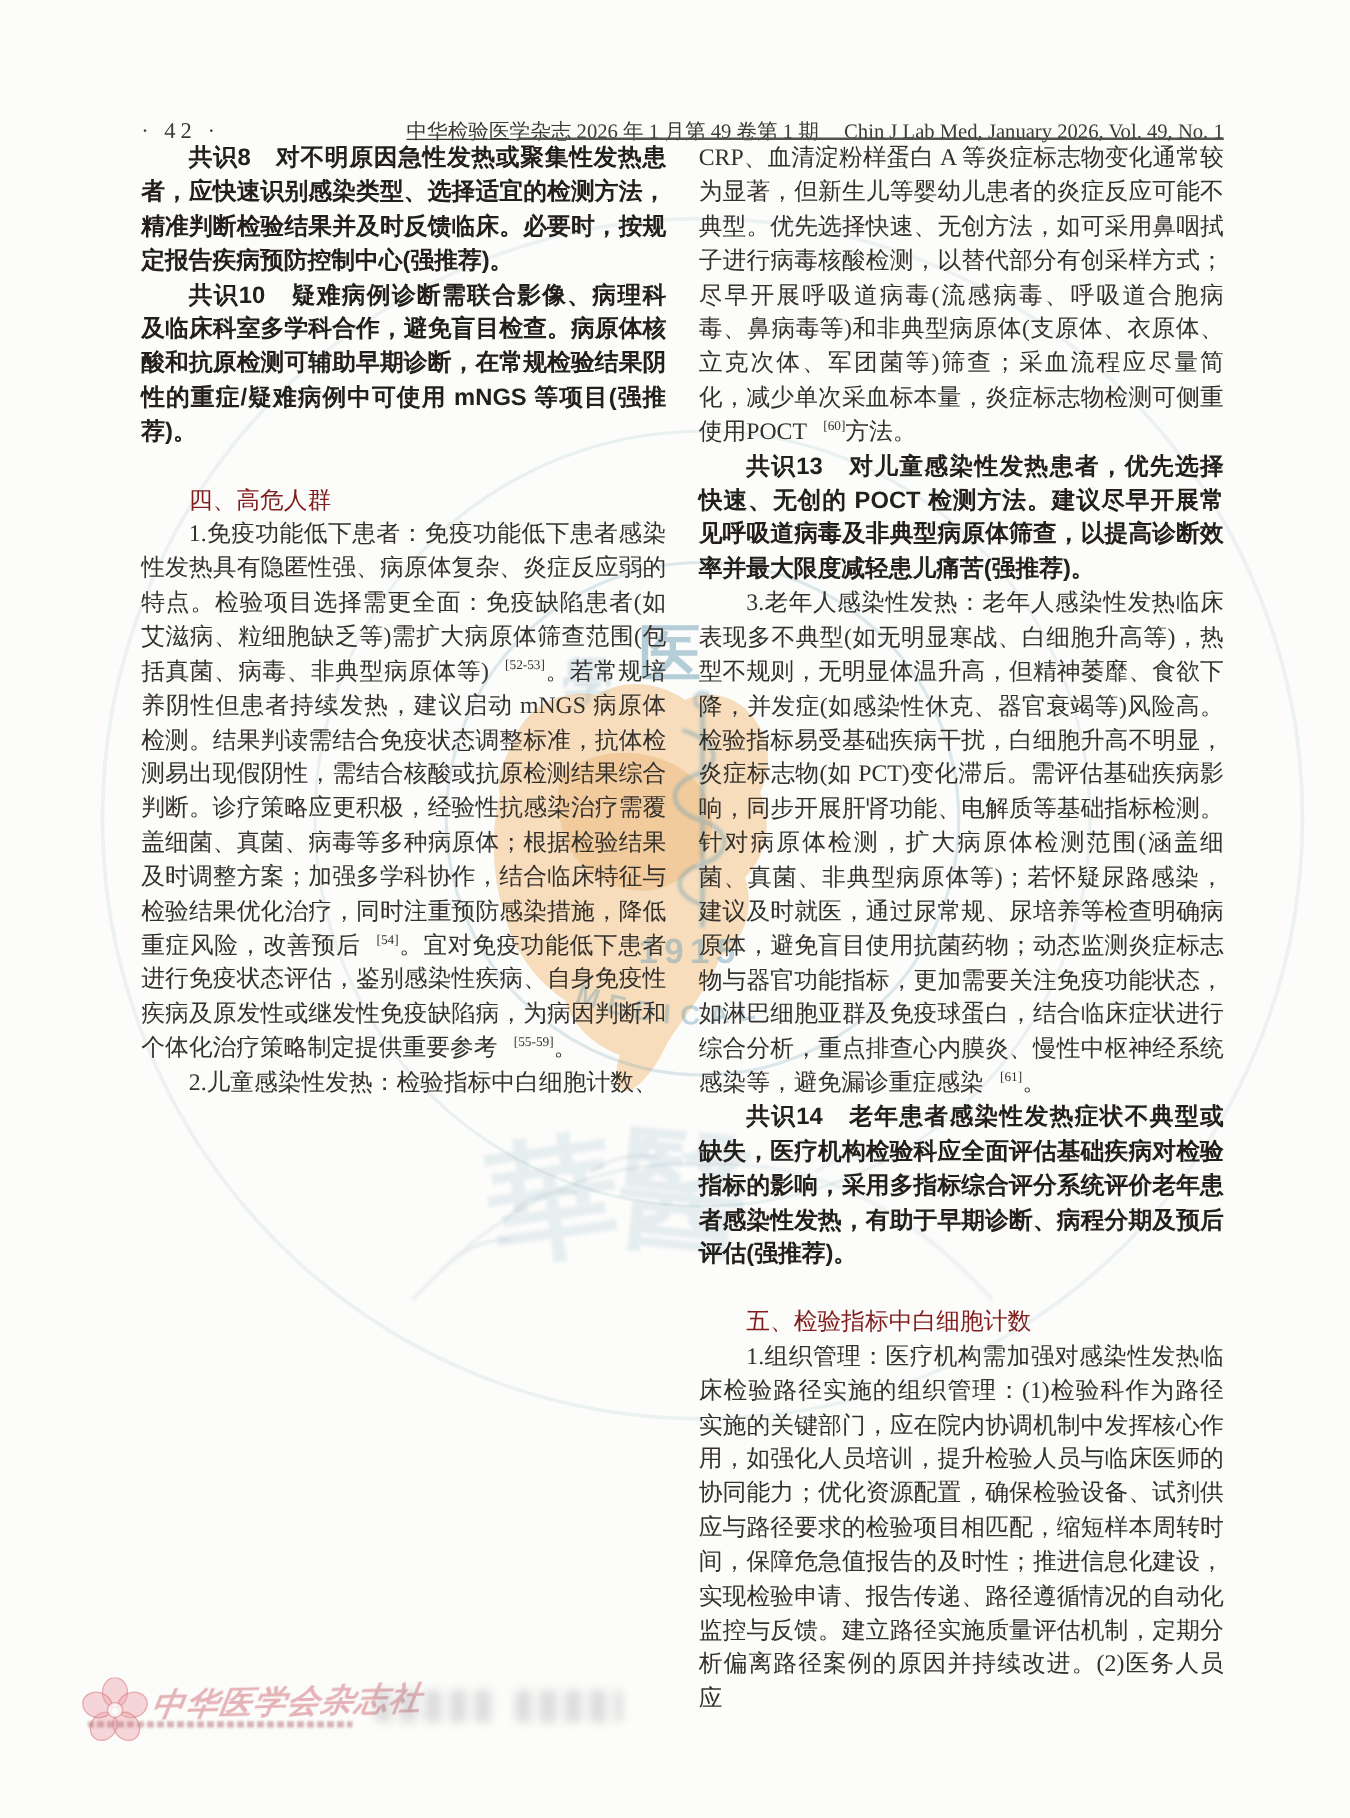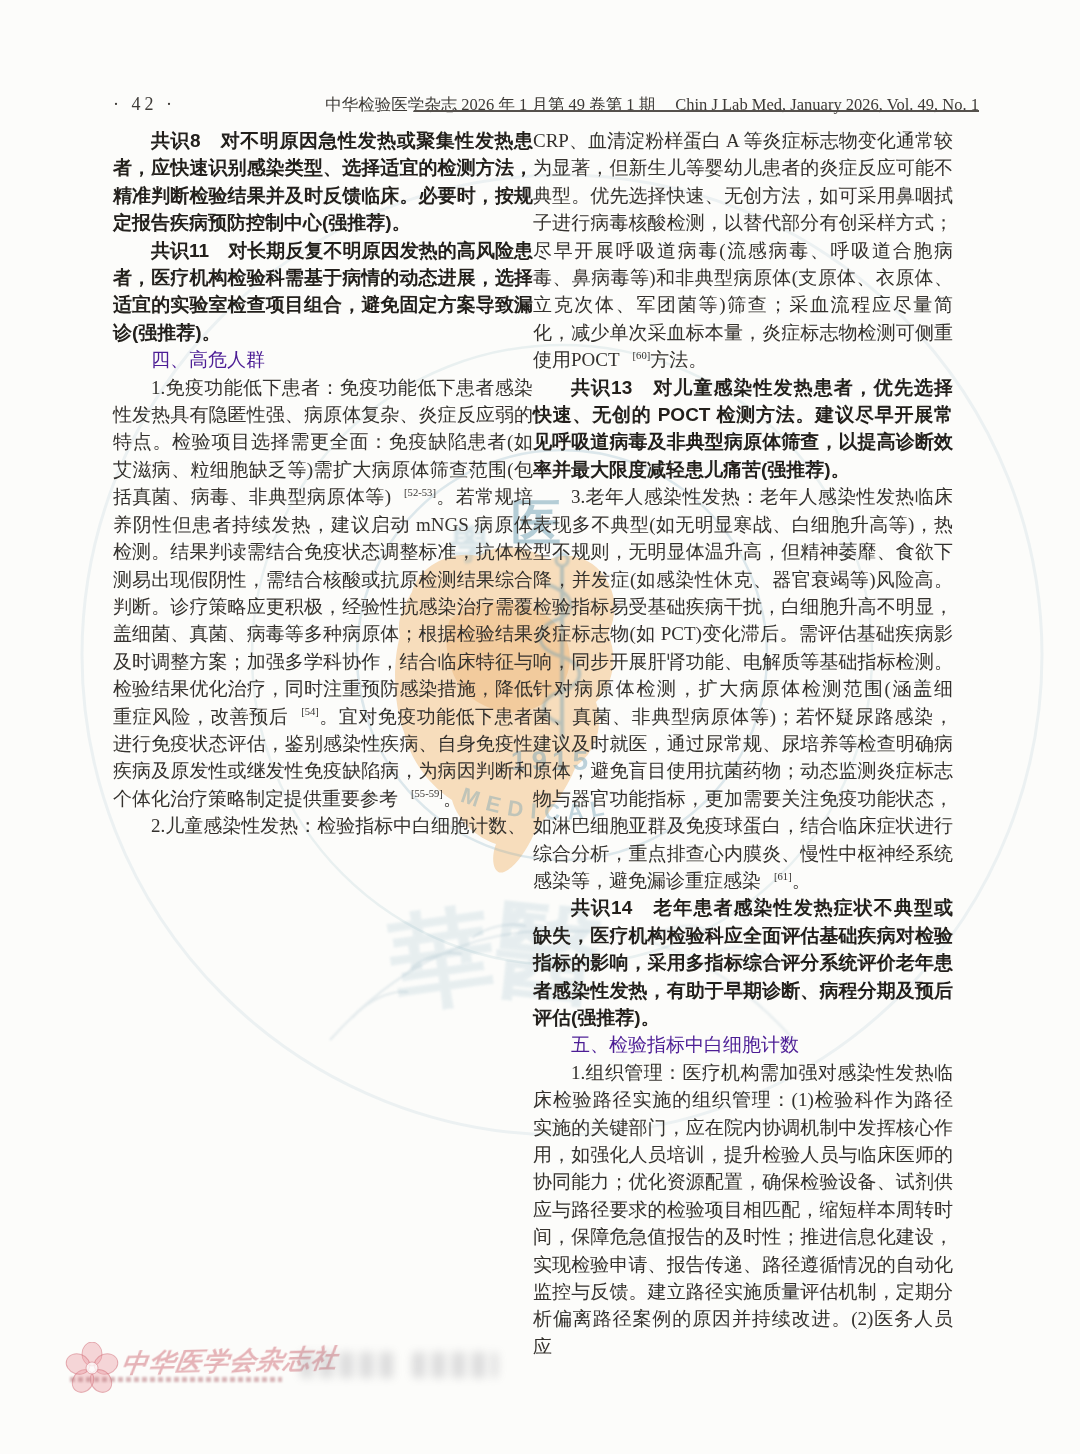--- a/index.html
+++ b/index.html
@@ -7,33 +7,33 @@
     position:relative;width:1080px;height:1454px;margin:0 auto;
     background:#fcfcfa;overflow:hidden;
     font-family:"Liberation Serif","DejaVu Serif",serif;color:#34312d;
   }
   
   .hdr{position:absolute;top:94px;left:113px;width:866px;
        display:flex;justify-content:space-between;align-items:baseline;
        color:#3d3a36;}
   .pageno{font-size:18px;letter-spacing:4px;white-space:nowrap;}
   .citation{font-size:16.5px;white-space:nowrap;}
-  .cite-cn{margin-right:16px;}
+  .cite-cn{margin-right:16px;text-decoration:underline;}
   .hdr-rule{position:absolute;top:110px;left:414px;width:565px;height:2px;background:#55514c;}
   
-  .columns{position:absolute;top:127px;left:113px;width:866px;display:flex;z-index:2;}
+  .columns{position:absolute;top:113px;left:113px;width:866px;display:flex;gap:26px;z-index:2;}
   .col{width:420px;font-size:19px;line-height:27.4px;
        text-align:justify;text-justify:inter-ideograph;}
   .col p{margin:0;text-indent:2em;}
   .col p.flush{text-indent:0;}
   .col p.consensus{
     font-family:"Liberation Sans","DejaVu Sans",sans-serif;
     font-weight:700;color:#23201c;
   }
-  .col p.heading{color:#4c1d95;}
+  .col p.heading{color:#7f1d1d;margin-top:27px;}
   sup{font-size:0.56em;line-height:0;letter-spacing:0;margin-left:13px;}
   
   .wm{position:absolute;left:0;top:0;z-index:1;pointer-events:none;}
   .footer-wm{position:absolute;left:0;top:0;width:1080px;height:1454px;z-index:1;pointer-events:none;}
   .pub-script{
     position:absolute;left:122px;top:1344px;width:200px;
     font-size:26px;font-weight:700;font-style:italic;
     font-family:"Liberation Serif","DejaVu Serif",serif;
     transform:skewX(-10deg) rotate(-1.5deg);
     color:rgba(205,100,110,.48);letter-spacing:1px;
@@ -132,21 +132,21 @@
     <span class="citation">
       <span class="cite-cn">中华检验医学杂志 2026 年 1 月第 49 卷第 1 期</span>
       <span class="cite-en">Chin J Lab Med, January 2026, Vol. 49, No. 1</span>
     </span>
   </header>
   <div class="hdr-rule"></div>
 
   <main class="columns">
     <section class="col">
         <p class="consensus">共识8　对不明原因急性发热或聚集性发热患者，应快速识别感染类型、选择适宜的检测方法，精准判断检验结果并及时反馈临床。必要时，按规定报告疾病预防控制中心(强推荐)。</p>
-        <p class="consensus">共识11　对长期反复不明原因发热的高风险患者，医疗机构检验科需基于病情的动态进展，选择适宜的实验室检查项目组合，避免固定方案导致漏诊(强推荐)。</p>
+        <p class="consensus">共识10　疑难病例诊断需联合影像、病理科及临床科室多学科合作，避免盲目检查。病原体核酸和抗原检测可辅助早期诊断，在常规检验结果阴性的重症/疑难病例中可使用 mNGS 等项目(强推荐)。</p>
         <p class="heading">四、高危人群</p>
         <p class="">1.免疫功能低下患者：免疫功能低下患者感染性发热具有隐匿性强、病原体复杂、炎症反应弱的特点。检验项目选择需更全面：免疫缺陷患者(如艾滋病、粒细胞缺乏等)需扩大病原体筛查范围(包括真菌、病毒、非典型病原体等)<sup>[52-53]</sup>。若常规培养阴性但患者持续发热，建议启动 mNGS 病原体检测。结果判读需结合免疫状态调整标准，抗体检测易出现假阴性，需结合核酸或抗原检测结果综合判断。诊疗策略应更积极，经验性抗感染治疗需覆盖细菌、真菌、病毒等多种病原体；根据检验结果及时调整方案；加强多学科协作，结合临床特征与检验结果优化治疗，同时注重预防感染措施，降低重症风险，改善预后<sup>[54]</sup>。宜对免疫功能低下患者进行免疫状态评估，鉴别感染性疾病、自身免疫性疾病及原发性或继发性免疫缺陷病，为病因判断和个体化治疗策略制定提供重要参考<sup>[55-59]</sup>。</p>
         <p class="">2.儿童感染性发热：检验指标中白细胞计数、</p>
       </section>
     <section class="col">
         <p class="flush">CRP、血清淀粉样蛋白 A 等炎症标志物变化通常较为显著，但新生儿等婴幼儿患者的炎症反应可能不典型。优先选择快速、无创方法，如可采用鼻咽拭子进行病毒核酸检测，以替代部分有创采样方式；尽早开展呼吸道病毒(流感病毒、呼吸道合胞病毒、鼻病毒等)和非典型病原体(支原体、衣原体、立克次体、军团菌等)筛查；采血流程应尽量简化，减少单次采血标本量，炎症标志物检测可侧重使用POCT<sup>[60]</sup>方法。</p>
         <p class="consensus">共识13　对儿童感染性发热患者，优先选择快速、无创的 POCT 检测方法。建议尽早开展常见呼吸道病毒及非典型病原体筛查，以提高诊断效率并最大限度减轻患儿痛苦(强推荐)。</p>
         <p class="">3.老年人感染性发热：老年人感染性发热临床表现多不典型(如无明显寒战、白细胞升高等)，热型不规则，无明显体温升高，但精神萎靡、食欲下降，并发症(如感染性休克、器官衰竭等)风险高。检验指标易受基础疾病干扰，白细胞升高不明显，炎症标志物(如 PCT)变化滞后。需评估基础疾病影响，同步开展肝肾功能、电解质等基础指标检测。针对病原体检测，扩大病原体检测范围(涵盖细菌、真菌、非典型病原体等)；若怀疑尿路感染，建议及时就医，通过尿常规、尿培养等检查明确病原体，避免盲目使用抗菌药物；动态监测炎症标志物与器官功能指标，更加需要关注免疫功能状态，如淋巴细胞亚群及免疫球蛋白，结合临床症状进行综合分析，重点排查心内膜炎、慢性中枢神经系统感染等，避免漏诊重症感染<sup>[61]</sup>。</p>
         <p class="consensus">共识14　老年患者感染性发热症状不典型或缺失，医疗机构检验科应全面评估基础疾病对检验指标的影响，采用多指标综合评分系统评价老年患者感染性发热，有助于早期诊断、病程分期及预后评估(强推荐)。</p>
         <p class="heading">五、检验指标中白细胞计数</p>

